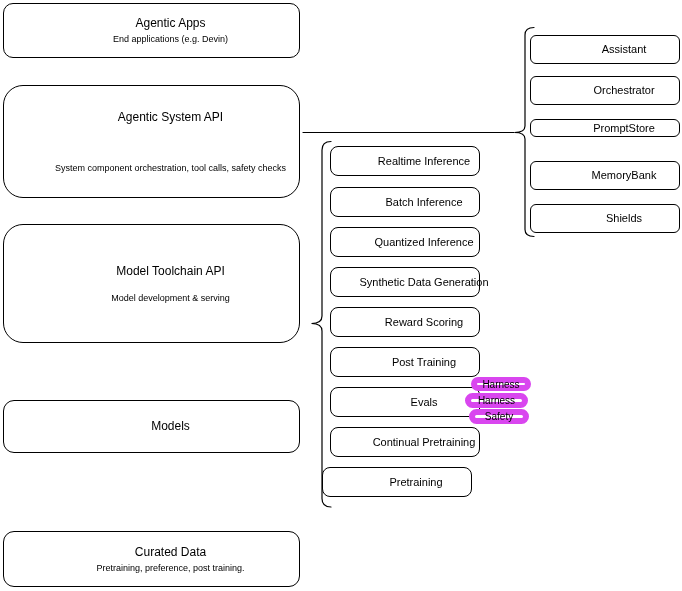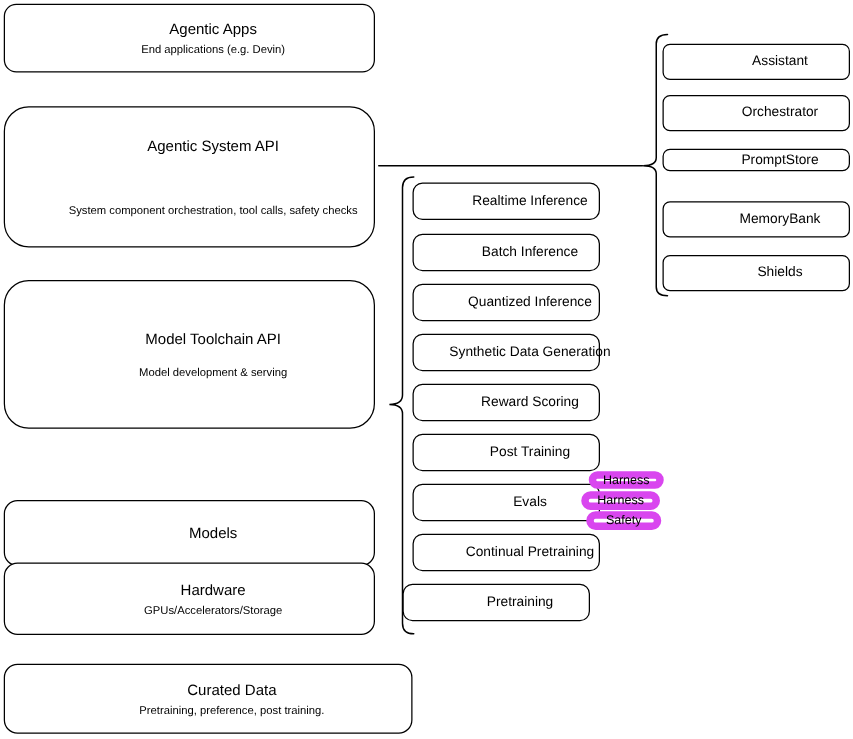--- a/index.html
+++ b/index.html
@@ -96,26 +96,22 @@
 
   <div class="node r20" style="left:3px; top:224px; width:297px; height:119px;gap:11px;">
     <div class="title">Model Toolchain API</div>
     <div class="subtitle">Model development &amp; serving</div>
   </div>
 
   <div class="node r11" style="left:3px; top:368px; width:297px; height:53px;margin-top:32px;">
     <div class="title">Models</div>
   </div>
 
-  <div class="node r11" style="left:3px; top:450px; width:297px; height:58px;">
-    <div class="title">Hardware</div>
-    <div class="subtitle">GPUs/Accelerators/Storage</div>
-  </div>
 
-  <div class="node r11" style="left:3px; top:531px; width:327px; height:56px;">
+  <div class="node r11" style="left:3px; top:531px; width:297px; height:56px;">
     <div class="title">Curated Data</div>
     <div class="subtitle">Pretraining, preference, post training.</div>
   </div>
 
   <div class="node small-label r8" style="left:330px; top:146px; width:150px; height:30px;">Realtime Inference</div>
   <div class="node small-label r8" style="left:330px; top:187px; width:150px; height:30px;">Batch Inference</div>
   <div class="node small-label r8" style="left:330px; top:227px; width:150px; height:30px;">Quantized Inference</div>
   <div class="node small-label r8" style="left:330px; top:267px; width:150px; height:30px;">Synthetic Data Generation</div>
   <div class="node small-label r8" style="left:330px; top:307px; width:150px; height:30px;">Reward Scoring</div>
   <div class="node small-label r8" style="left:330px; top:347px; width:150px; height:30px;">Post Training</div>

